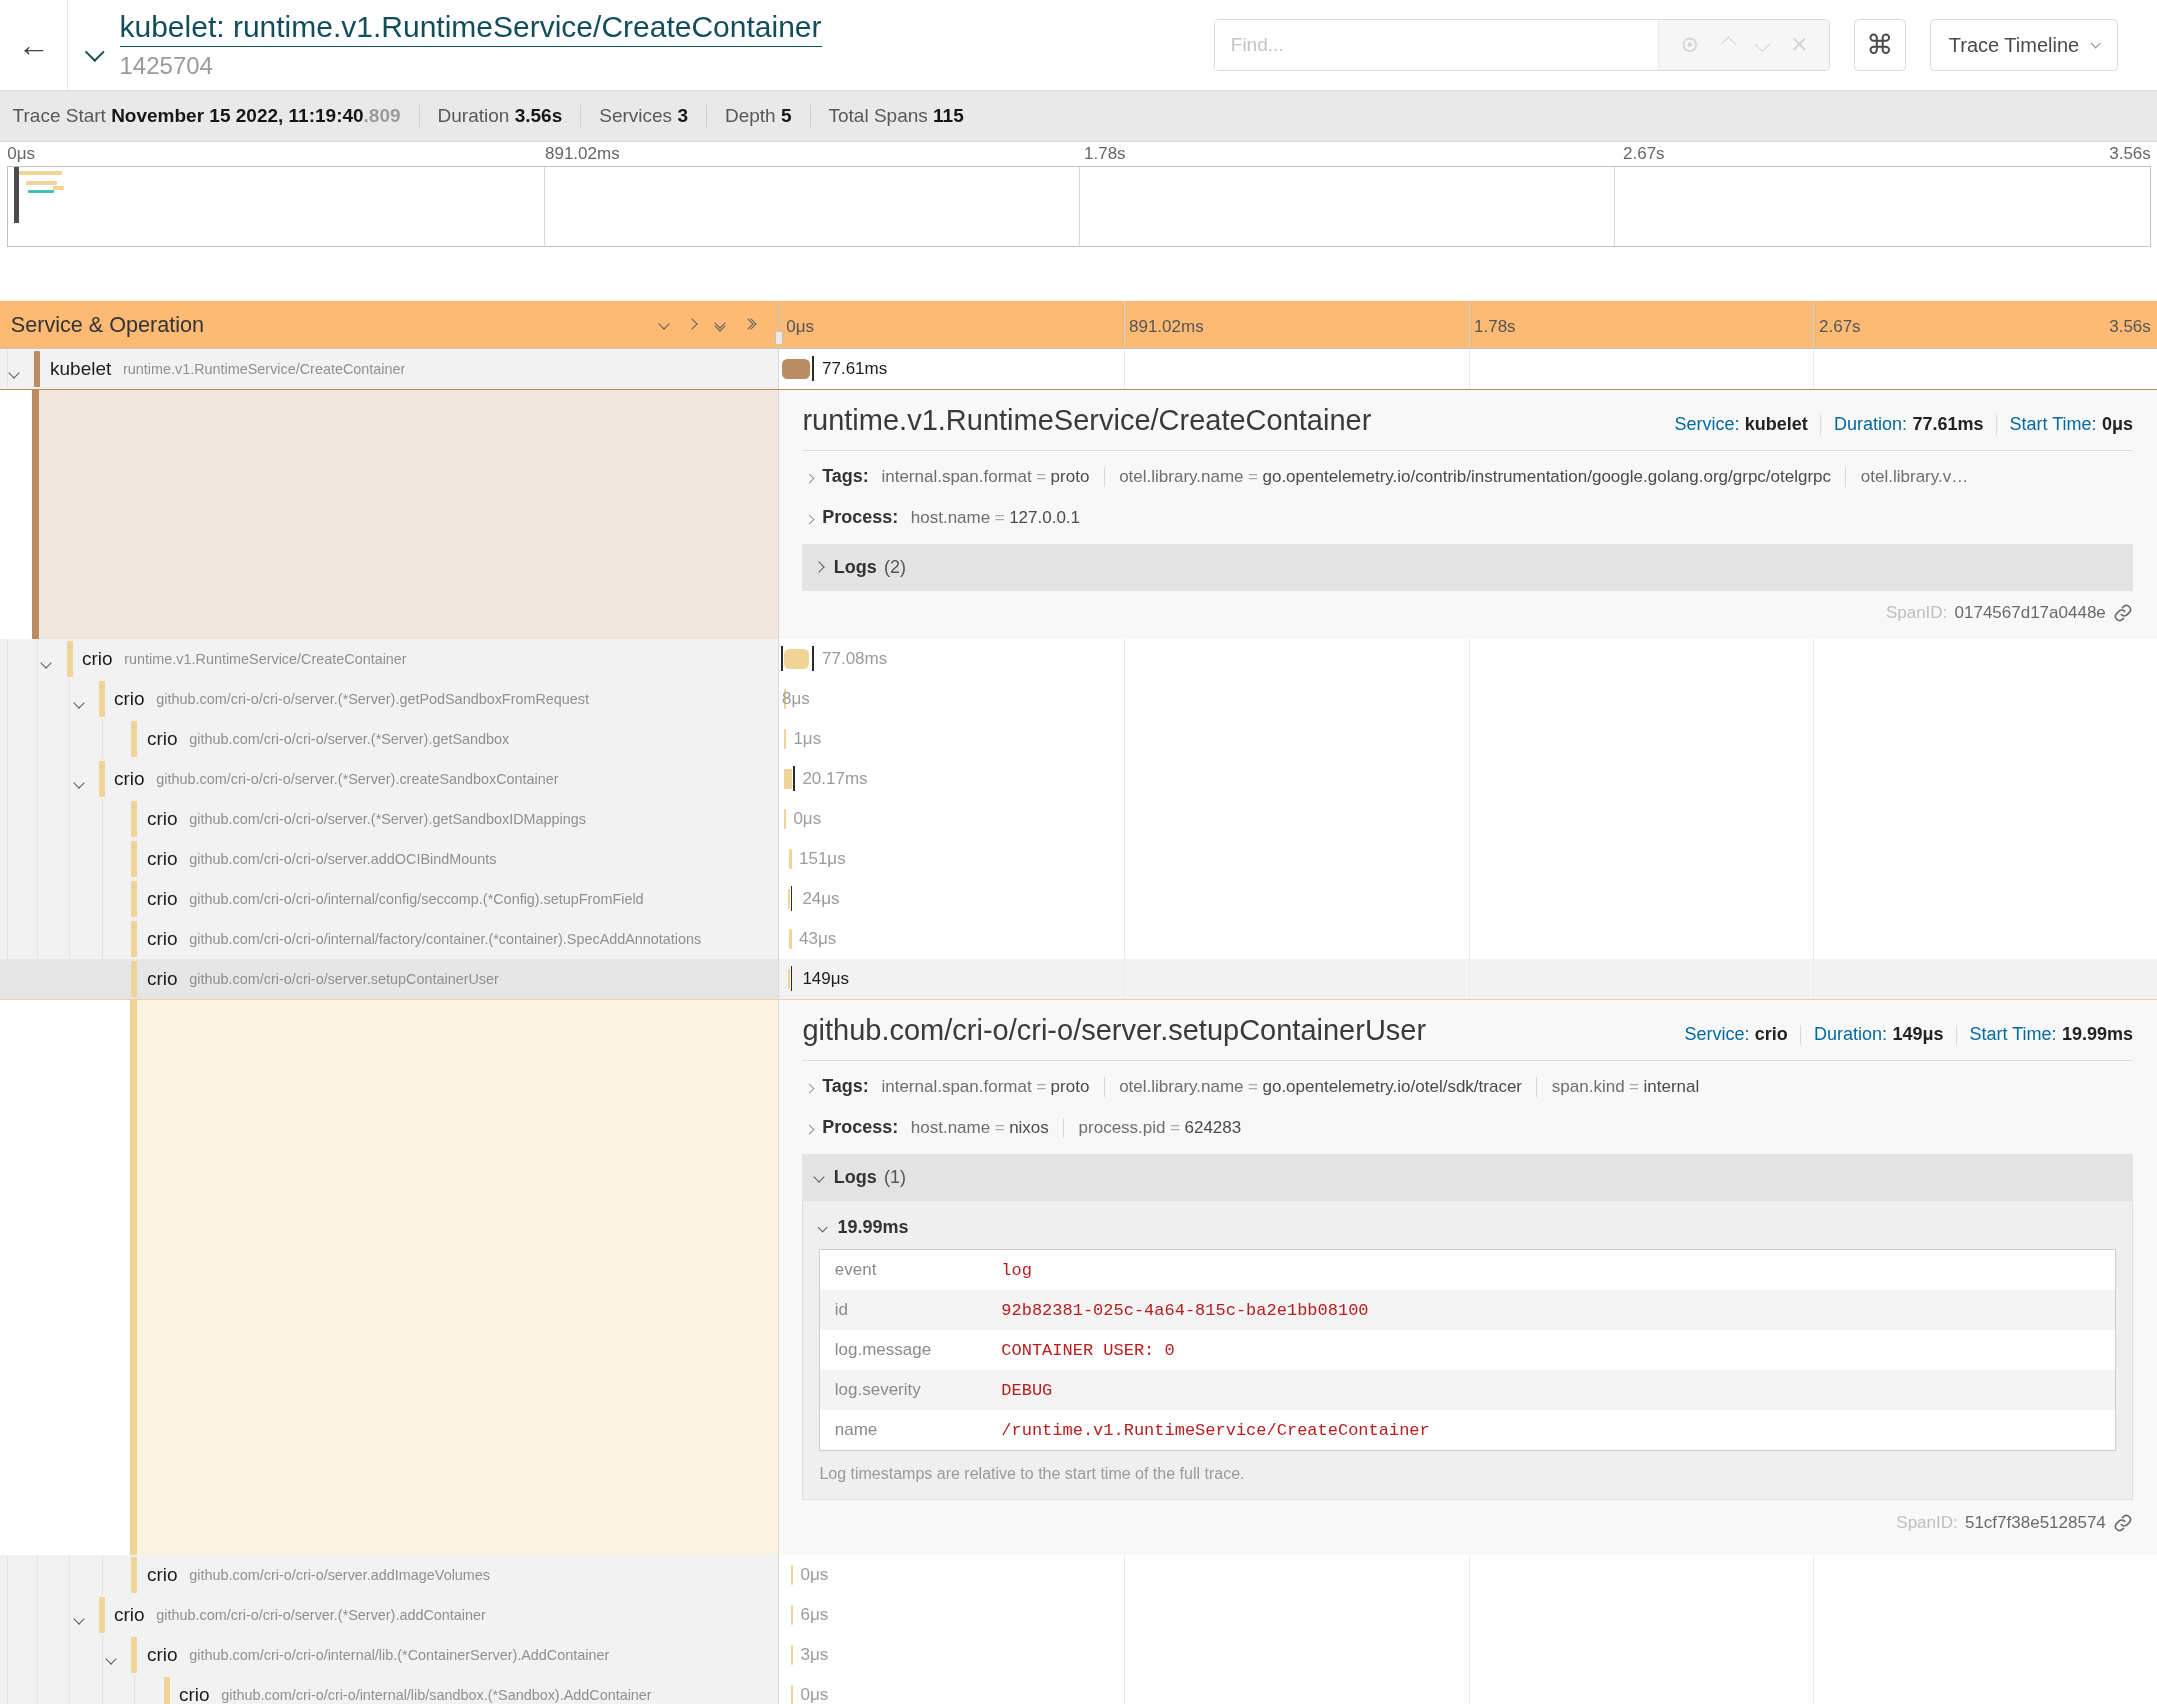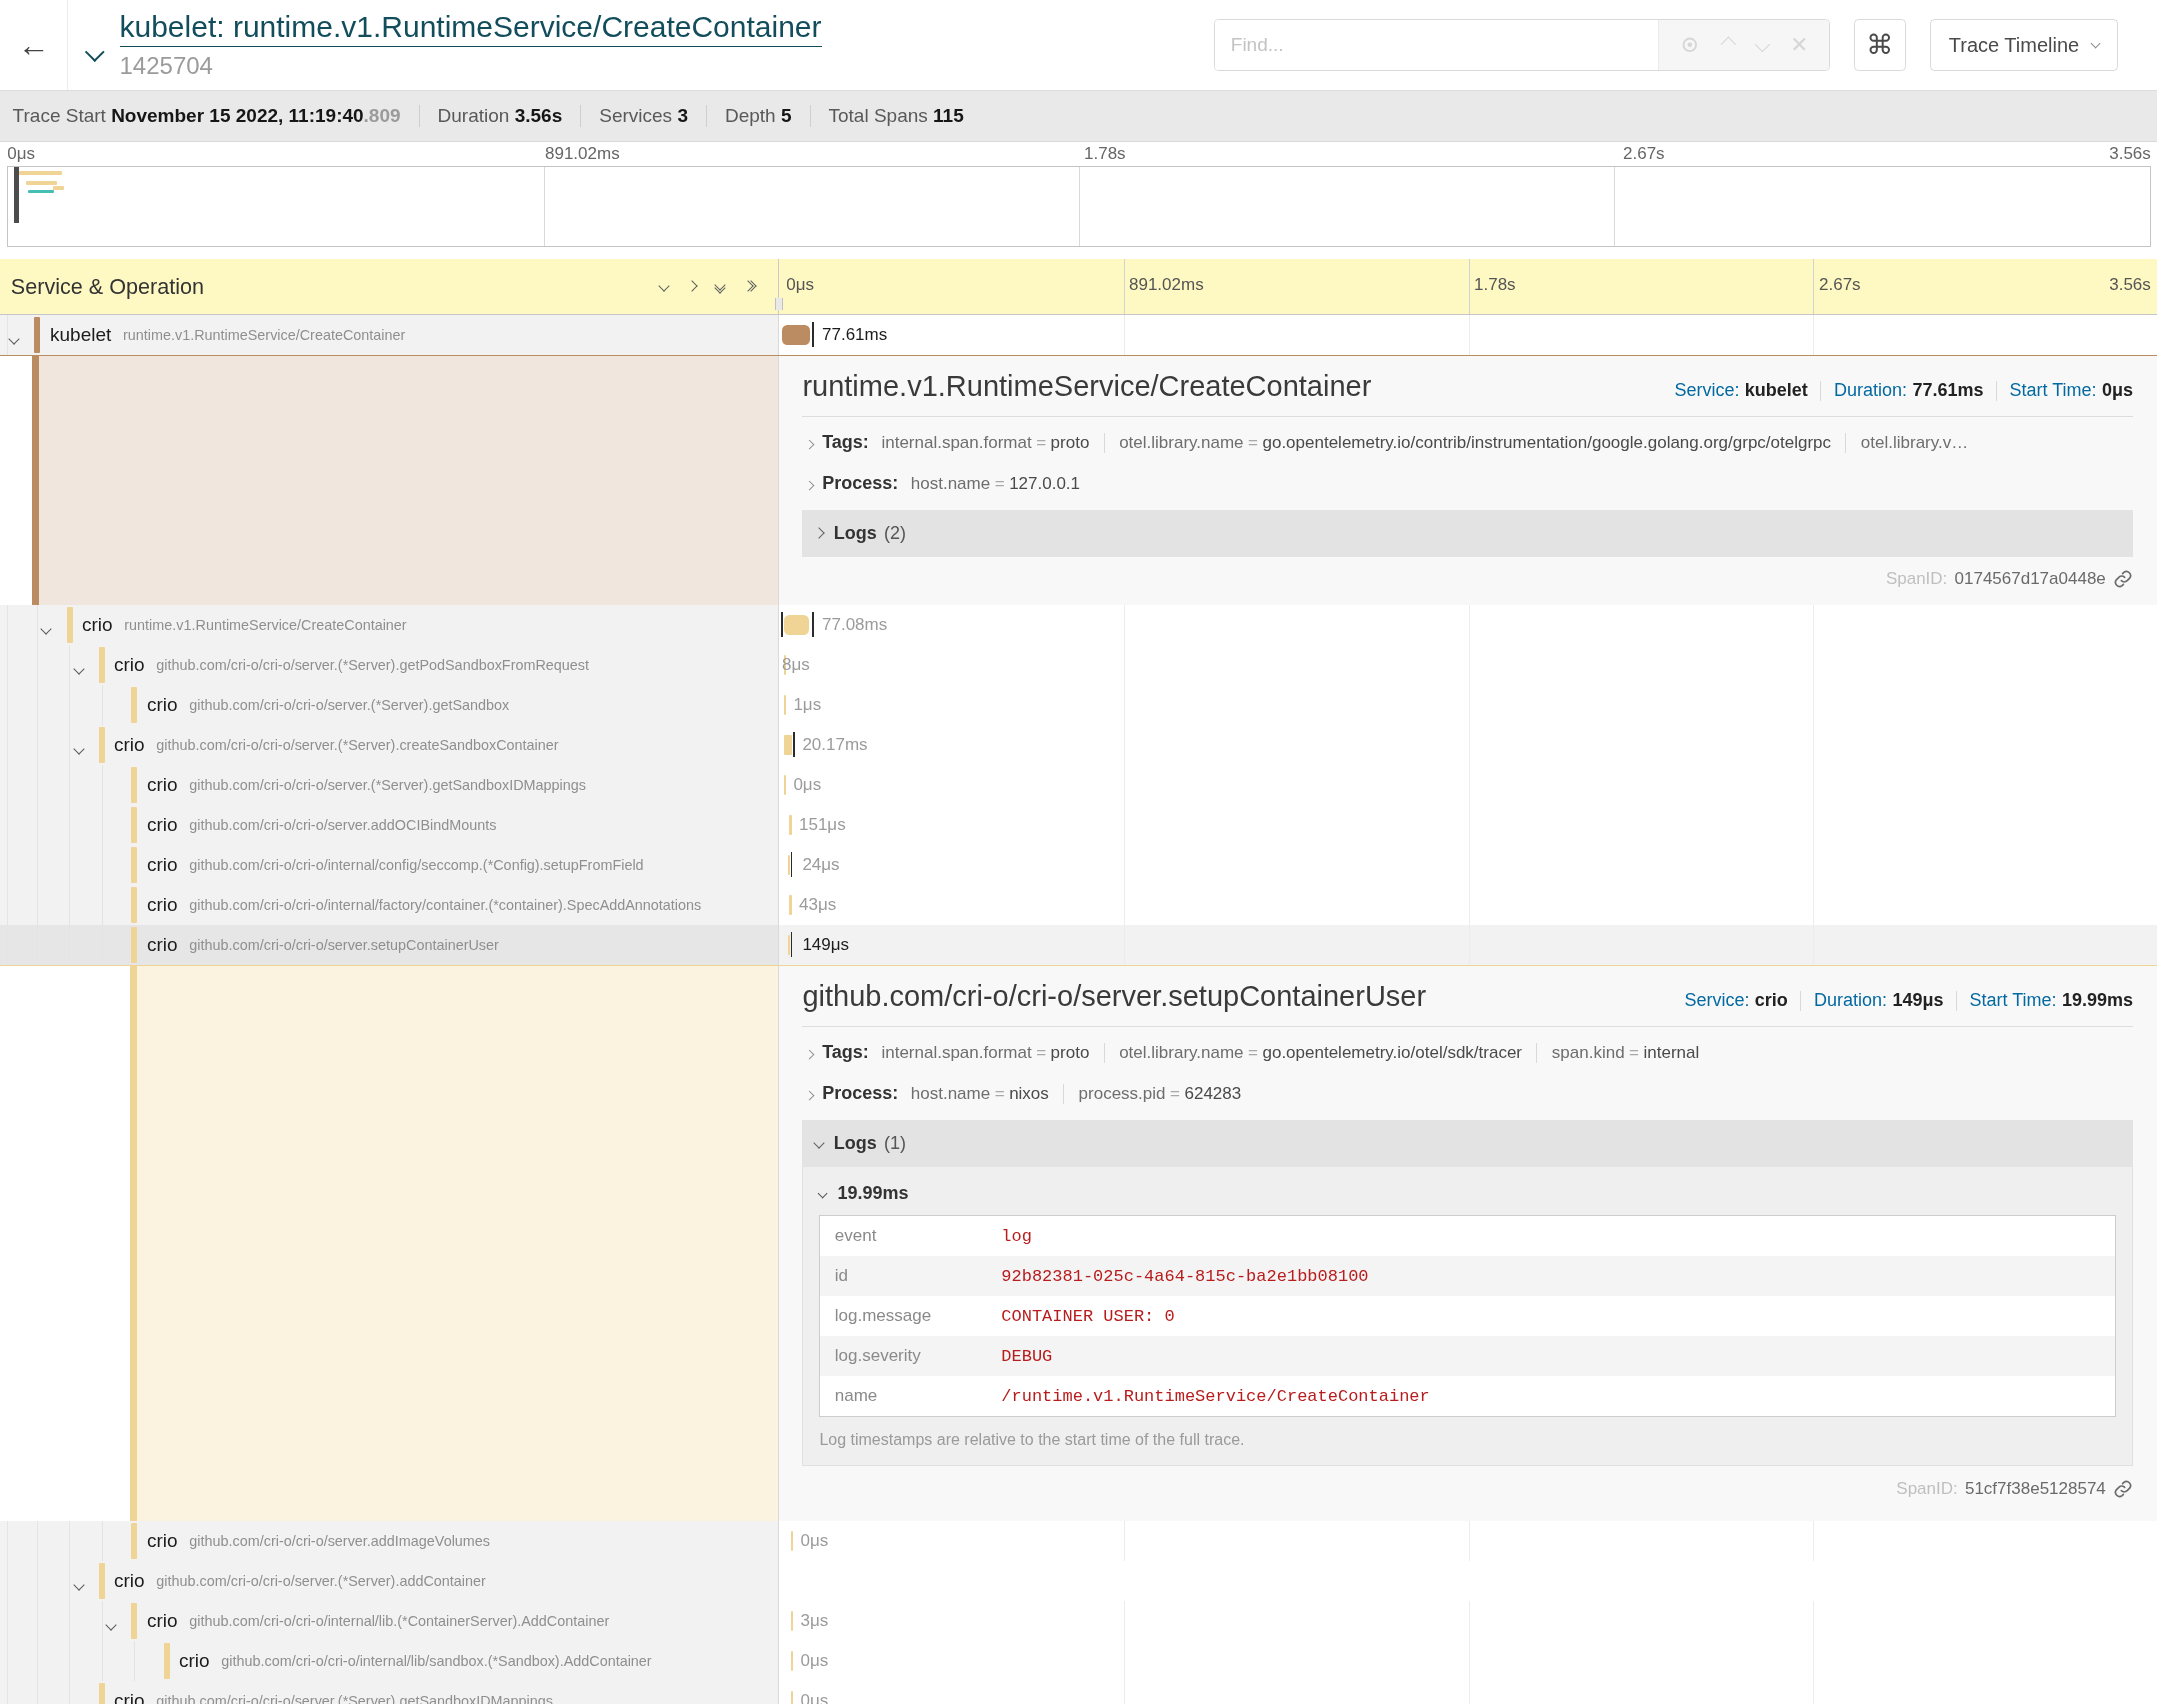--- a/index.html
+++ b/index.html
@@ -48,21 +48,21 @@
   .mini { height:117px; position:relative; background:#fff; }
   .mini-ticks { position:relative; height:23.4px; }
   .mini-ticks .tick, .tl-ticks .tick { position:absolute; top:1.8px; font-size:17px; color:#666; white-space:nowrap; }
   .mini-canvas { position:absolute; left:7.2px; right:7.2px; top:24px; height:81px;
                  border:0.9px solid #c4c4c4; background:#fff; }
   .mini-grid { position:absolute; top:0; bottom:0; width:0.9px; background:#d9d9d9; }
   .mini-bar { position:absolute; border-radius:0.9px; }
   .mini-handle { position:absolute; background:#4c4c4c; top:0; }
 
   
-  .tlhead { height:56px; display:flex; background:#fef9c3; border-bottom:0.9px solid #c6c6c6; }
+  .tlhead { height:48px; display:flex; background:#fdba74; border-bottom:0.9px solid #c6c6c6;margin-top:42px; }
   .tlhead-left { width:779px; border-right:0.9px solid #c9c9c9; display:flex; align-items:center; position:relative; }
   .so-label { font-size:21.6px; color:#333; padding-left:10.8px; }
   .so-icons { margin-left:auto; margin-right:23.4px; display:flex; align-items:center; gap:20px; }
   .so-icons .icon-btn { display:inline-flex; align-items:center; cursor:pointer; }
   .so-icons .cv { border-color:#5f5f5f; }
   .dbl-v { display:flex; flex-direction:column; }
   .dbl-v .cv:last-child { margin-top:-5.4px; }
   .dbl-h { display:flex; }
   .dbl-h .cv:last-child { margin-left:-5.4px; }
   .grip { position:absolute; right:-4.5px; bottom:3.6px; width:8px; height:12.6px;
@@ -601,20 +601,27 @@
           <div class="guide" style="left: 7.2px;"></div>
           <div class="guide" style="left: 37px;"></div>
           <div class="guide" style="left: 69px;"></div>
           <div class="row-chev" style="left: 75px;"><span class="cv down"></span></div>
           <div class="svc-bar" style="left: 99px; background: rgb(240, 212, 150);"></div>
           <div class="svc-labels" style="left: 114px;">
             <span class="svc-name">crio</span>
             <span class="op-name">github.com/cri-o/cri-o/server.(*Server).addContainer</span>
           </div>
         </div>
+        <div class="row-right">
+          <div class="rgrid" style="left: 25%;"></div>
+          <div class="rgrid" style="left: 50%;"></div>
+          <div class="rgrid" style="left: 75%;"></div>
+          <div class="tl-bar" style="left: 11.7px; width: 2.7px; background: rgb(240, 212, 150); border-radius: 0.9px;"></div>
+          <div class="tl-label" style="left: 21.6px;">6μs</div>
+        </div>
       </div>
       <div class="row">
         <div class="row-left">
           <div class="guide" style="left: 7.2px;"></div>
           <div class="guide" style="left: 37px;"></div>
           <div class="guide" style="left: 69px;"></div>
           <div class="guide" style="left: 102px;"></div>
           <div class="row-chev" style="left: 107px;"><span class="cv down"></span></div>
           <div class="svc-bar" style="left: 131px; background: rgb(240, 212, 150);"></div>
           <div class="svc-labels" style="left: 147px;">

